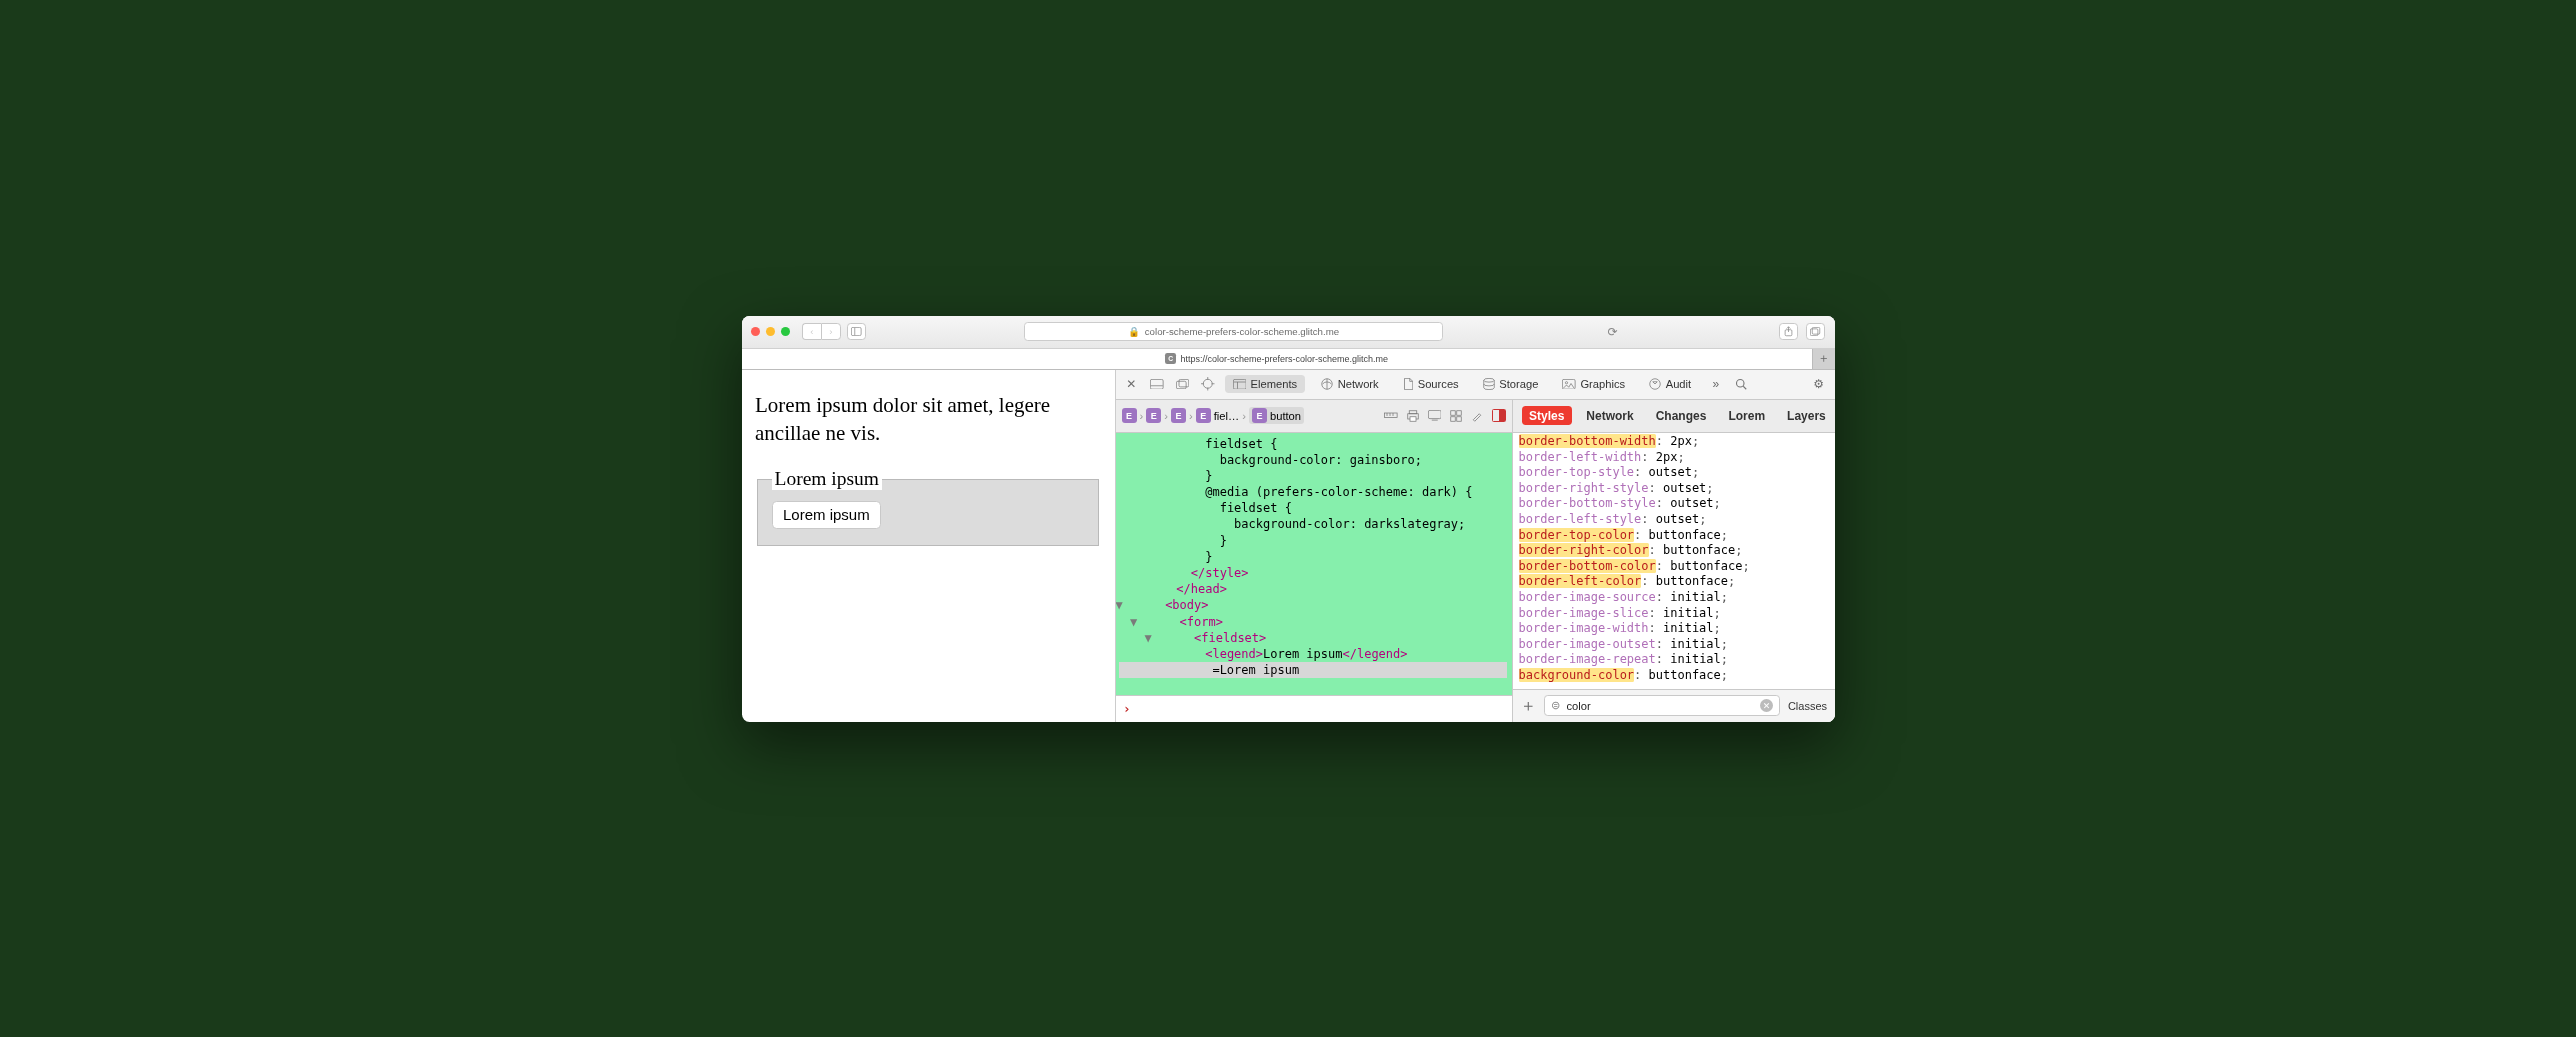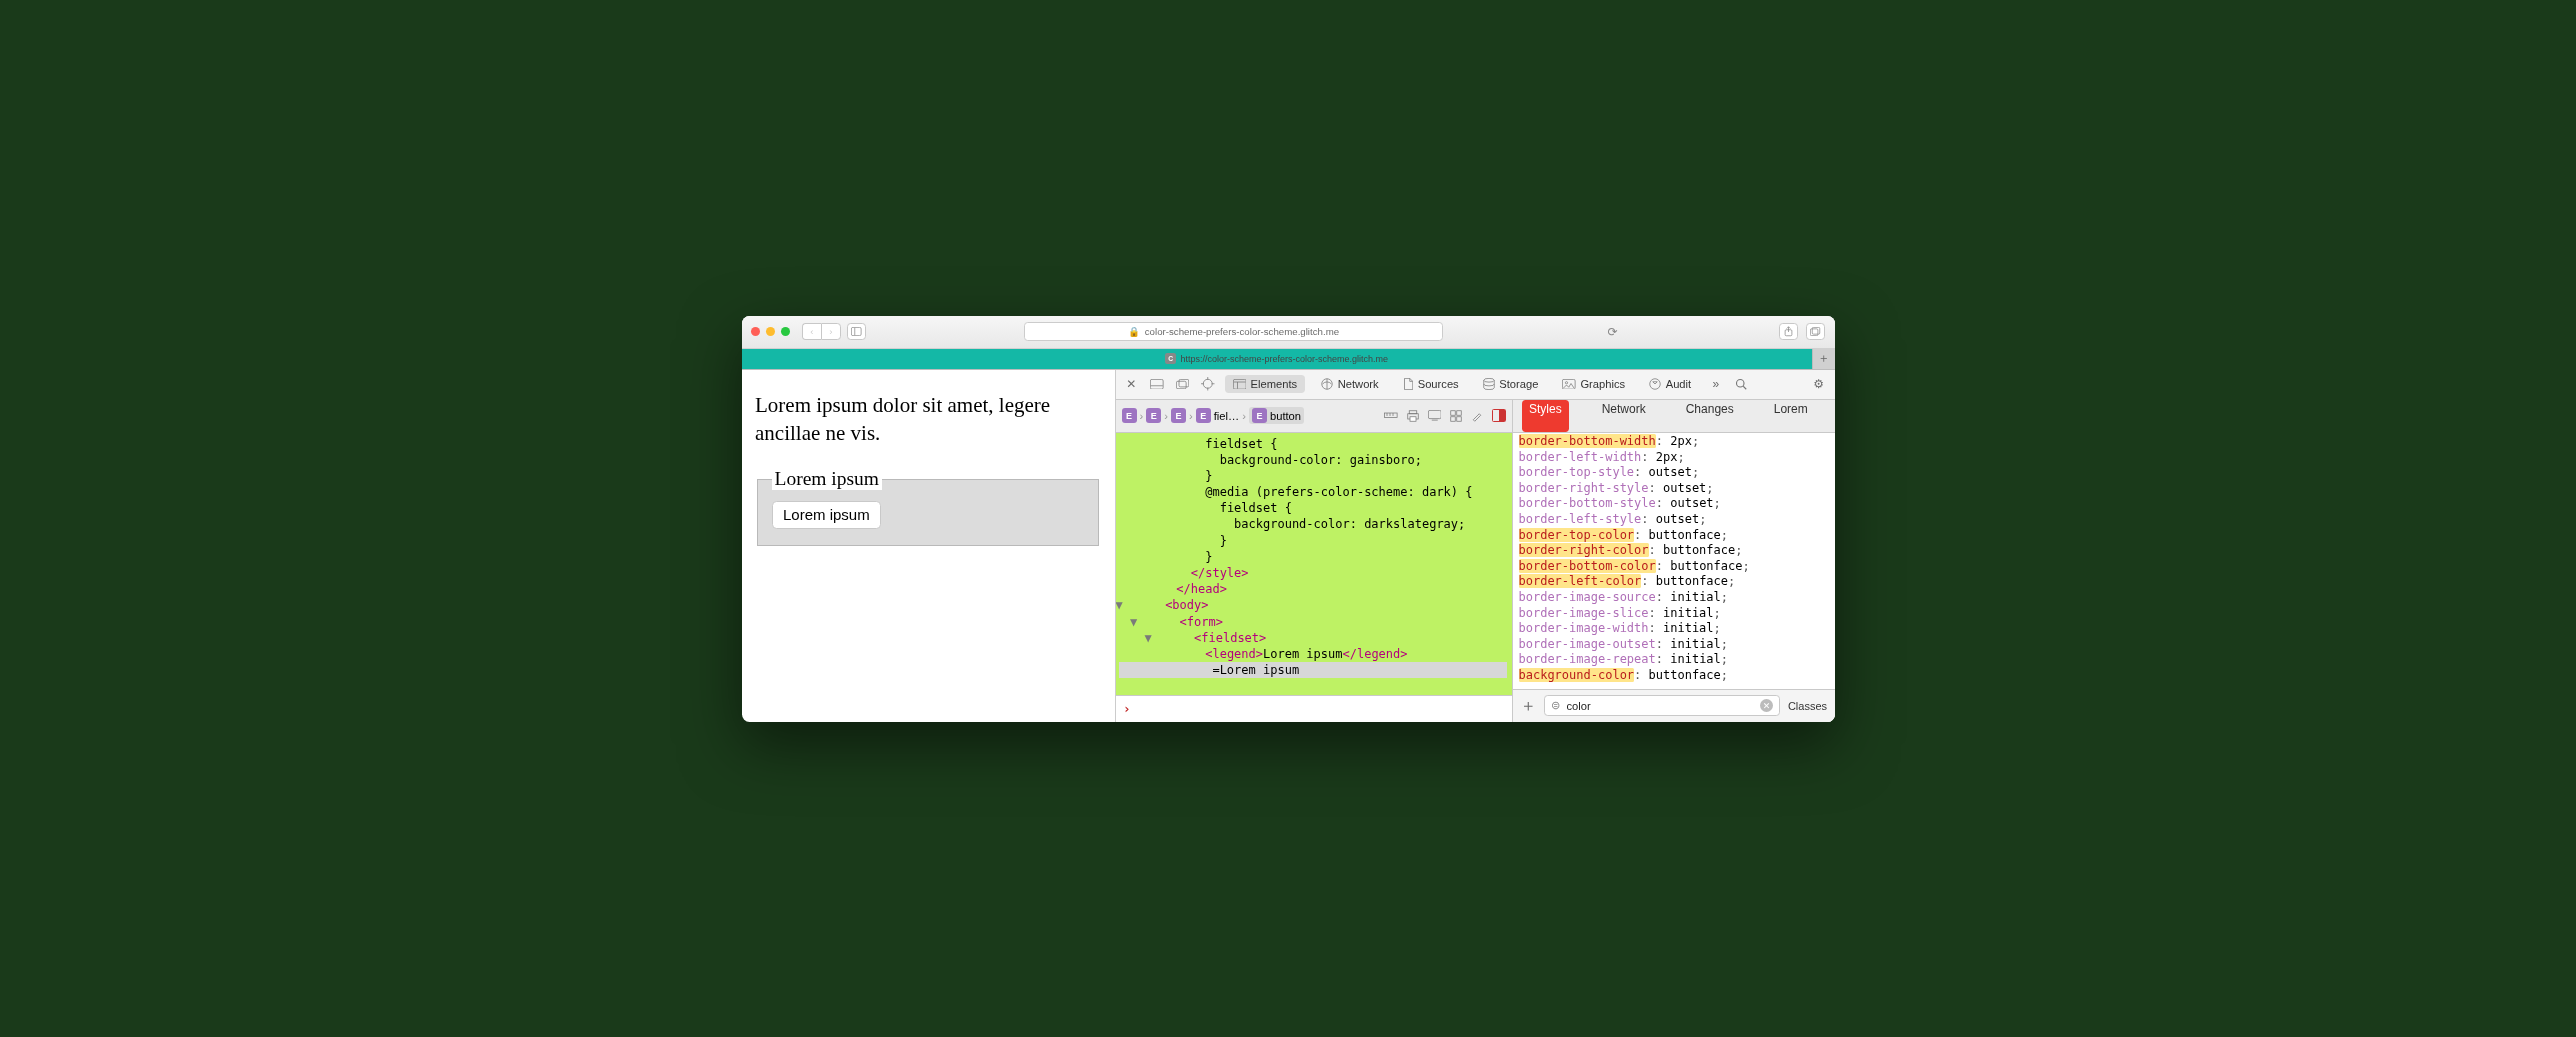--- a/index.html
+++ b/index.html
@@ -40,21 +40,21 @@
   .addr {
     flex:1; max-width:419px; margin:0 auto; height:19.5px;
     background:#fff;border:0.7px solid #ccc;border-radius:3.7px;
     display:flex;align-items:center;justify-content:center;
     font-size:9.7px;color:#6b6b6b;gap:4.5px;
   }
   .reload{width:16.5px;height:16.5px;display:flex;align-items:center;justify-content:center;color:#888;margin-left:3px;}
   .tb-right{display:flex;gap:7.5px;margin-left:auto;}
   
   .tabstrip{height:21px;background:#d9d9d9;border-bottom:0.7px solid #bcbcbc;display:flex;align-items:stretch;}
-  .tab{flex:1;display:flex;align-items:center;justify-content:center;gap:4.5px;font-size:9px;color:#444;background:#14b8a6;}
+  .tab{flex:1;display:flex;align-items:center;justify-content:center;gap:4.5px;font-size:9px;color:#444;background:#ffffff;}
   .tab .favicon{width:10.5px;height:10.5px;background:#888;border-radius:2.2px;display:flex;align-items:center;justify-content:center;color:#fff;font-size:6.7px;font-weight:bold;}
   .newtab{width:22.5px;display:flex;align-items:center;justify-content:center;background:#d0d0d0;color:#666;border-left:0.7px solid #bbb;}
   
   .content{display:flex;height:352px;}
   
   .page{width:374px;padding:21px 13.5px;font-family:Georgia,"Times New Roman",serif;color:#000;border-right:0.7px solid #ccc;}
   .page p{font-size:21px;line-height:1.35;margin:0 0 21px 0;}
   .page fieldset{border:1.5px solid #b9b9b9;background:#dcdcdc;padding:10.5px 13.5px 16.5px;}
   .page legend{font-size:19.5px;padding:0 3px;background:#fff;}
   .page button{font-size:15px;background:#fff;border:0.7px solid #c9c9c9;border-radius:4.5px;padding:4.5px 10.5px;}
@@ -74,30 +74,30 @@
   .dt-crumbs{height:33px;display:flex;align-items:center;gap:3px;padding:0 6px;background:#ececec;border-bottom:0.7px solid #c9c9c9;font-size:11.2px;overflow:hidden;}
   .crumb{display:flex;align-items:center;gap:3px;}
   .crumb-badge{background:#9e74c2;color:#fff;width:15px;height:15px;border-radius:3px;display:flex;align-items:center;justify-content:center;font-size:9px;font-weight:bold;}
   .crumb-sep{color:#999;}
   .crumb.sel{background:#d9d9d9;border-radius:3px;padding:0.7px 3px;}
   .crumb-tools{margin-left:auto;display:flex;gap:9px;align-items:center;}
   .ct{color:#6d6d6d;font-size:12px;}
   .ct.red{color:#c33;border:1.1px solid #c33;width:13.5px;height:13.5px;border-radius:1.5px;}
   .ct.red::after{content:"";display:block;width:6px;height:100%;margin-left:auto;background:#c33;}
   
-  .dom{flex:1;overflow:auto;background:#bef264;font-family:Menlo,Monaco,monospace;font-size:12px;line-height:1.35;padding:3px 4.5px 3px 3px;color:#000;}
+  .dom{flex:1;overflow:auto;background:#86efac;font-family:Menlo,Monaco,monospace;font-size:12px;line-height:1.35;padding:3px 4.5px 3px 3px;color:#000;}
   .dom .tag{color:#b4007d;}
   .dom .line{white-space:pre-wrap;padding-left:67px;text-indent:-67px;}
   .dom .arrow{color:#7a7a7a;display:inline-block;width:10.5px;text-align:center;}
   .dom .sel-line{background:#d7d7d7;}
   
   .console{height:27px;border-top:0.7px solid #c9c9c9;background:#fff;display:flex;align-items:center;padding:0 7.5px;}
   .console .prompt{color:#c02424;font-weight:bold;font-family:Menlo,monospace;font-size:12.7px;}
   
-  .sp-tabs{height:33px;display:flex;gap:25px;padding:0 9px;background:#ececec;border-bottom:0.7px solid #c9c9c9;font-size:12px;color:#333;}
+  .sp-tabs{height:33px;display:flex;align-items:center;gap:7px;padding:0 9px;background:#ececec;border-bottom:0.7px solid #c9c9c9;font-size:12px;color:#333;font-weight:bold;}
   .sp-tab{padding:2.2px 7.5px;border-radius:3.7px;}
   .sp-tab.active{background:#ee3a2f;color:#fff;}
   .sp-body{flex:1;overflow:auto;background:#fff;font-family:Menlo,Monaco,monospace;font-size:12px;line-height:1.3;padding:1.5px 6px;}
   .prop{white-space:nowrap;}
   .prop .pn{color:#b070b8;}
   .prop .pn.hl{background:#ffe58a;color:#b91c1c;border-radius:1.5px;}
   .prop .pv{color:#000;}
   .prop .semi{color:#555;}
   .sp-foot{height:33px;border-top:0.7px solid #c9c9c9;background:#f4f4f4;display:flex;align-items:center;gap:7.5px;padding:0 7.5px;}
   .sp-foot .plus{font-size:16.5px;color:#6a6a6a;}

